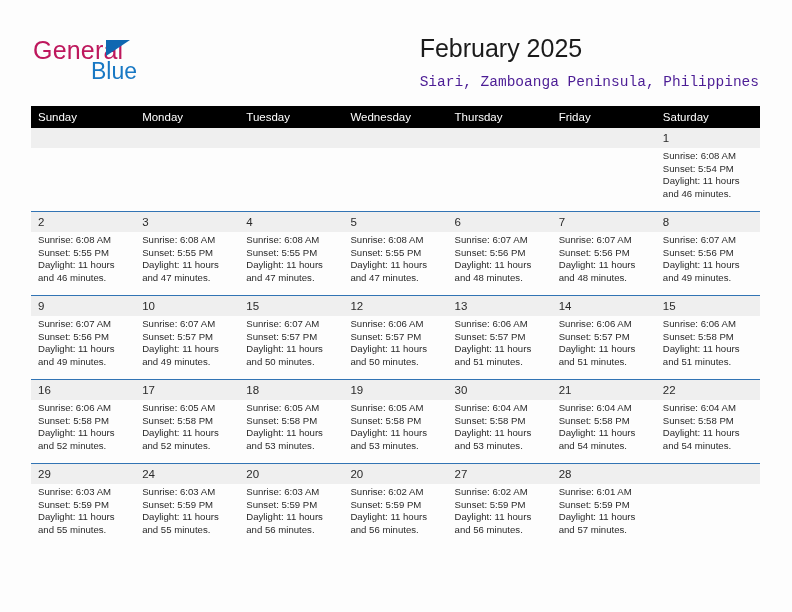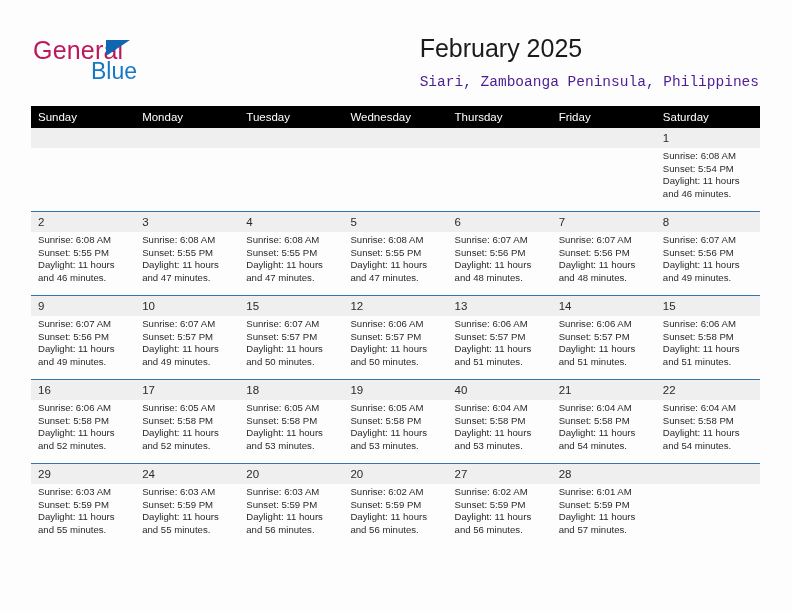--- a/index.html
+++ b/index.html
@@ -384,21 +384,21 @@
           <td>
             <div class="daynum">19</div>
             <div class="details">
               <div>Sunrise: 6:05 AM</div>
               <div>Sunset: 5:58 PM</div>
               <div>Daylight: 11 hours</div>
               <div>and 53 minutes.</div>
             </div>
           </td>
           <td>
-            <div class="daynum">40</div>
+            <div class="daynum">30</div>
             <div class="details">
               <div>Sunrise: 6:04 AM</div>
               <div>Sunset: 5:58 PM</div>
               <div>Daylight: 11 hours</div>
               <div>and 53 minutes.</div>
             </div>
           </td>
           <td>
             <div class="daynum">21</div>
             <div class="details">

